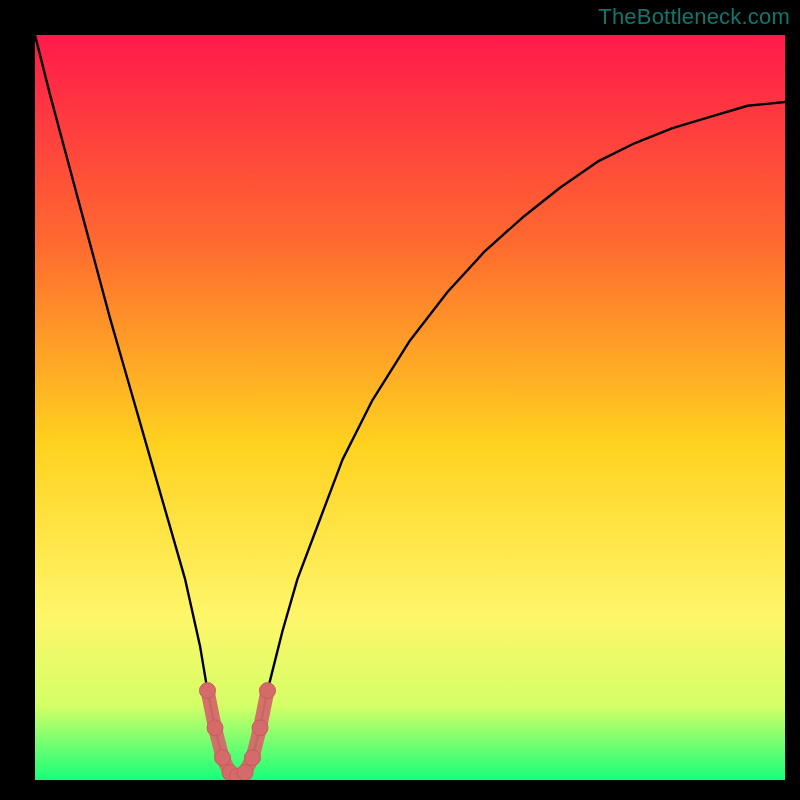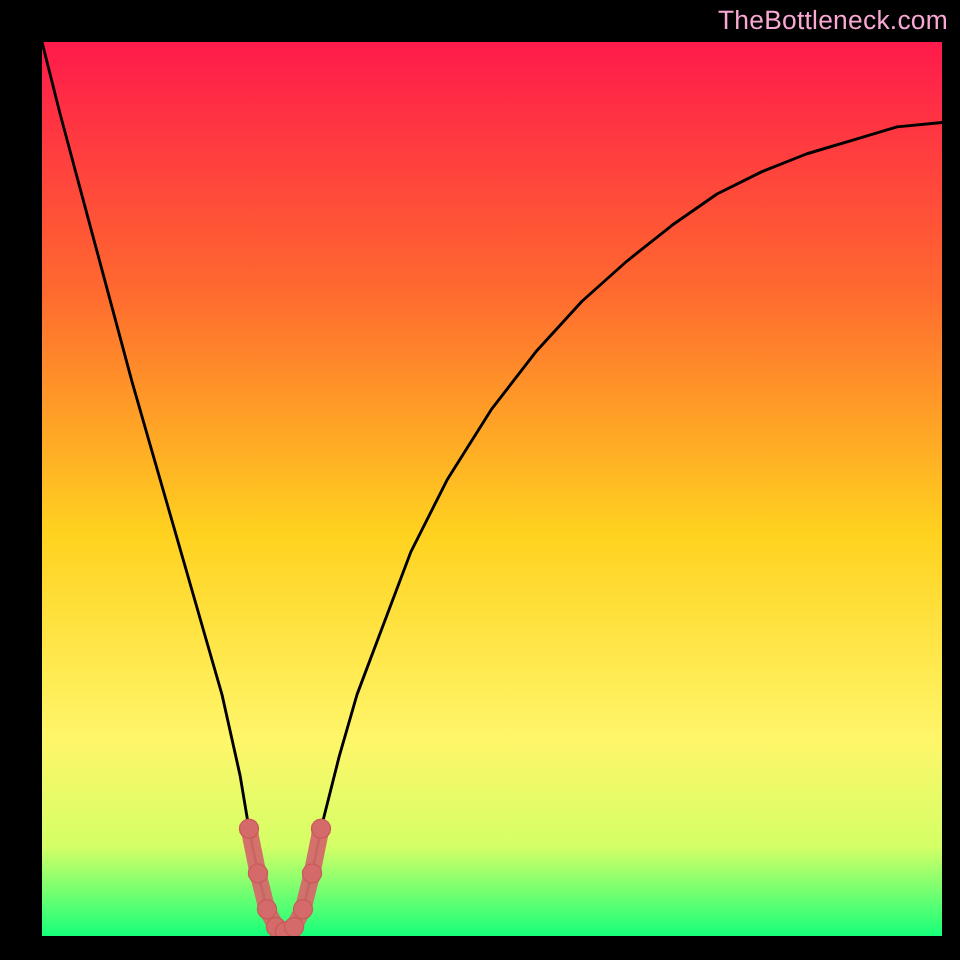--- a/index.html
+++ b/index.html
@@ -21,21 +21,21 @@
     left: 35px;
     top: 35px;
     width: 750px;
     height: 745px;
     overflow: hidden;
   }
   .watermark {
     position: absolute;
     top: 4px;
     right: 10px;
-    color: #f9a8d4;
+    color: #0f766e;
     font-size: 22px;
     letter-spacing: 0.2px;
     font-weight: 500;
     z-index: 10;
   }
   svg { display: block; }
 </style>
 </head>
 <body>
 

